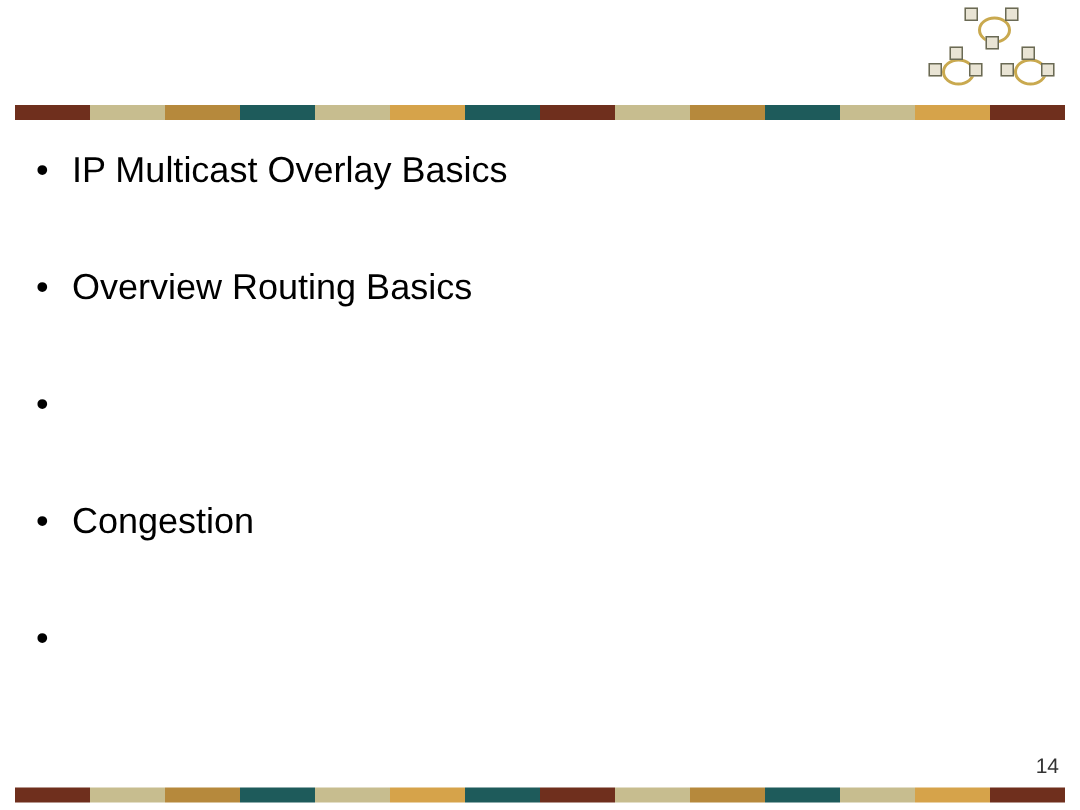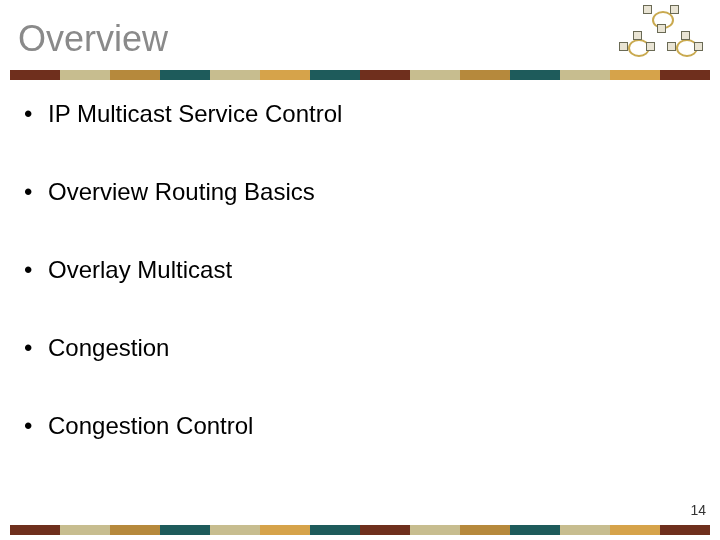--- a/index.html
+++ b/index.html
@@ -85,21 +85,20 @@
     width: 7px; height: 7px;
     background: #e9e4d4;
     border: 1px solid #6a6a55;
   }
 </style>
 </head>
 <body>
 
 <div class="slide">
 
-  <div class="title">Overview</div>
 
   <div class="net">
     <div class="cluster" style="left:28px; top:0;">
       <div class="ring"></div>
       <div class="box" style="left:-1px; top:-1px;"></div>
       <div class="box" style="left:26px; top:-1px;"></div>
       <div class="box" style="left:13px; top:18px;"></div>
     </div>
     <div class="cluster" style="left:4px; top:28px;">
       <div class="ring"></div>
@@ -128,37 +127,35 @@
       <div class="seg" style="background: rgb(182, 137, 60);"></div>
       <div class="seg" style="background: rgb(30, 91, 91);"></div>
       <div class="seg" style="background: rgb(199, 189, 143);"></div>
       <div class="seg" style="background: rgb(214, 163, 74);"></div>
       <div class="seg" style="background: rgb(111, 47, 29);"></div>
     </div>
 
   <div class="content">
     <div class="bullet">
       <span class="dot">•</span>
-      <span>IP Multicast Service Control</span>
+      <span>IP Multicast Overlay Basics</span>
     </div>
     <div class="bullet">
       <span class="dot">•</span>
       <span>Overview Routing Basics</span>
     </div>
     <div class="bullet">
       <span class="dot">•</span>
-      <span>Overlay Multicast</span>
     </div>
     <div class="bullet">
       <span class="dot">•</span>
       <span>Congestion</span>
     </div>
     <div class="bullet">
       <span class="dot">•</span>
-      <span>Congestion Control</span>
     </div>
   </div>
 
   <div class="pagenum">14</div>
 
   <div class="bar bottom">
       <div class="seg" style="background: rgb(111, 47, 29);"></div>
       <div class="seg" style="background: rgb(199, 189, 143);"></div>
       <div class="seg" style="background: rgb(182, 137, 60);"></div>
       <div class="seg" style="background: rgb(30, 91, 91);"></div>

